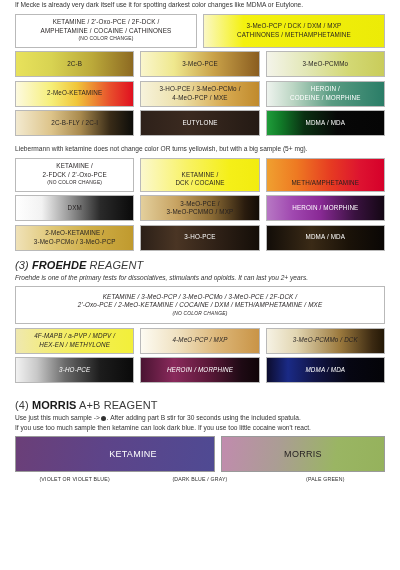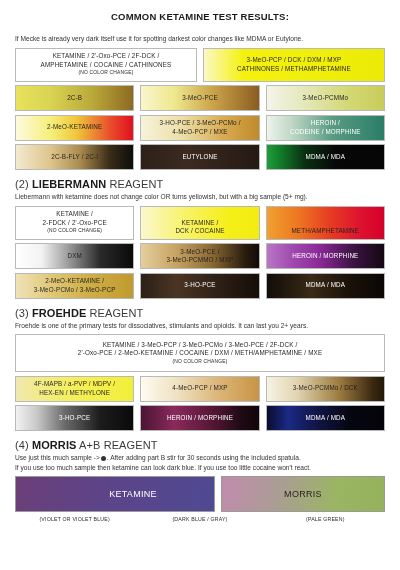--- a/index.html
+++ b/index.html
@@ -81,21 +81,20 @@
   .cap-row { display: flex; gap: 6px; }
   .cap { flex: 1; text-align: center; font-size: 5.2px; color: #2b2b2b; letter-spacing: 0.2px; padding-top: 2px;}
 
   .dot { display:inline-block; width:5px; height:5px; border-radius:50%; background:#333; vertical-align: middle; margin: 0 1px;}
 </style>
 </head>
 <body>
 
 <div class="page">
 
-  <div class="main-title">COMMON KETAMINE TEST RESULTS:</div>
 
   <div class="section">
     <div class="sec-note">If Mecke is already very dark itself use it for spotting darkest color changes like MDMA or Eutylone.</div>
 
     <div class="row">
       <div class="sw tall dark-txt" style="background:#ffffff;">
         <span class="lbl">
           <span style="white-space:pre-line">KETAMINE / 2'-Oxo-PCE / 2F-DCK /
 AMPHETAMINE / COCAINE / CATHINONES</span>
           <span class="sub">(NO COLOR CHANGE)</span>
@@ -142,25 +141,20 @@
       <div class="sw light-txt" style="background:linear-gradient(90deg,#2e211a 0%,#3b2a20 40%,#241a14 100%);">
         <span class="lbl" style="white-space:pre-line">EUTYLONE</span>
       </div>
       <div class="sw light-txt" style="background:linear-gradient(90deg,#1f9d3a 0%,#117a28 12%,#0a2f12 32%,#070707 60%,#050505 100%);">
         <span class="lbl" style="white-space:pre-line">MDMA / MDA</span>
       </div>
     </div>
   </div>
 
   <div class="section" style="margin-top:8px;">
-    <div class="sec-head">
-      <span class="num">(2)</span>
-      <span class="name">LIEBERMANN</span>
-      <span class="word">REAGENT</span>
-    </div>
     <div class="sec-note">Liebermann with ketamine does not change color OR turns yellowish, but with a big sample (5+ mg).</div>
 
     <div class="row">
       <div class="sw tall dark-txt" style="background:#ffffff;">
         <span class="lbl">
           <span style="white-space:pre-line">KETAMINE /
 2-FDCK / 2'-Oxo-PCE</span>
           <span class="sub">(NO COLOR CHANGE)</span>
         </span>
       </div>
@@ -193,21 +187,21 @@
       </div>
       <div class="sw light-txt" style="background:linear-gradient(90deg,#2c2018 0%,#4a3524 30%,#2e2016 65%,#140e08 100%);">
         <span class="lbl" style="white-space:pre-line">3-HO-PCE</span>
       </div>
       <div class="sw light-txt" style="background:linear-gradient(90deg,#120d08 0%,#3a2a16 38%,#1a1208 70%,#0a0705 100%);">
         <span class="lbl" style="white-space:pre-line">MDMA / MDA</span>
       </div>
     </div>
   </div>
 
-  <div class="section" style="margin-top:8px;">
+  <div class="section" style="margin-top:8px;font-style:italic;">
     <div class="sec-head">
       <span class="num">(3)</span>
       <span class="name">FROEHDE</span>
       <span class="word">REAGENT</span>
     </div>
     <div class="sec-note">Froehde is one of the primary tests for dissociatives, stimulants and opioids. It can last you 2+ years.</div>
 
     <div class="row">
       <div class="sw tall wide-full dark-txt" style="background:#ffffff; height:38px;">
         <span class="lbl">
@@ -237,21 +231,21 @@
       </div>
       <div class="sw light-txt" style="background:linear-gradient(90deg,#4a1432 0%,#8a2a5c 28%,#5a1838 58%,#1e0a14 85%,#100508 100%);">
         <span class="lbl" style="white-space:pre-line">HEROIN / MORPHINE</span>
       </div>
       <div class="sw light-txt" style="background:linear-gradient(90deg,#0c0c2e 0%,#1a2a86 18%,#12164a 40%,#060612 70%,#040408 100%);">
         <span class="lbl" style="white-space:pre-line">MDMA / MDA</span>
       </div>
     </div>
   </div>
 
-  <div class="section" style="margin-top:8px;">
+  <div class="section" style="margin-top:16px;">
     <div class="sec-head">
       <span class="num">(4)</span>
       <span class="name">MORRIS</span>
       <span class="word">A+B REAGENT</span>
     </div>
     <div class="sec-note">
       <div>
         <span>Use just this much sample -&gt;</span><span class="dot"></span><span>. After adding part B stir for 30 seconds using the included spatula.</span>
       </div>
       <div>If you use too much sample then ketamine can look dark blue. If you use too little cocaine won't react.</div>

